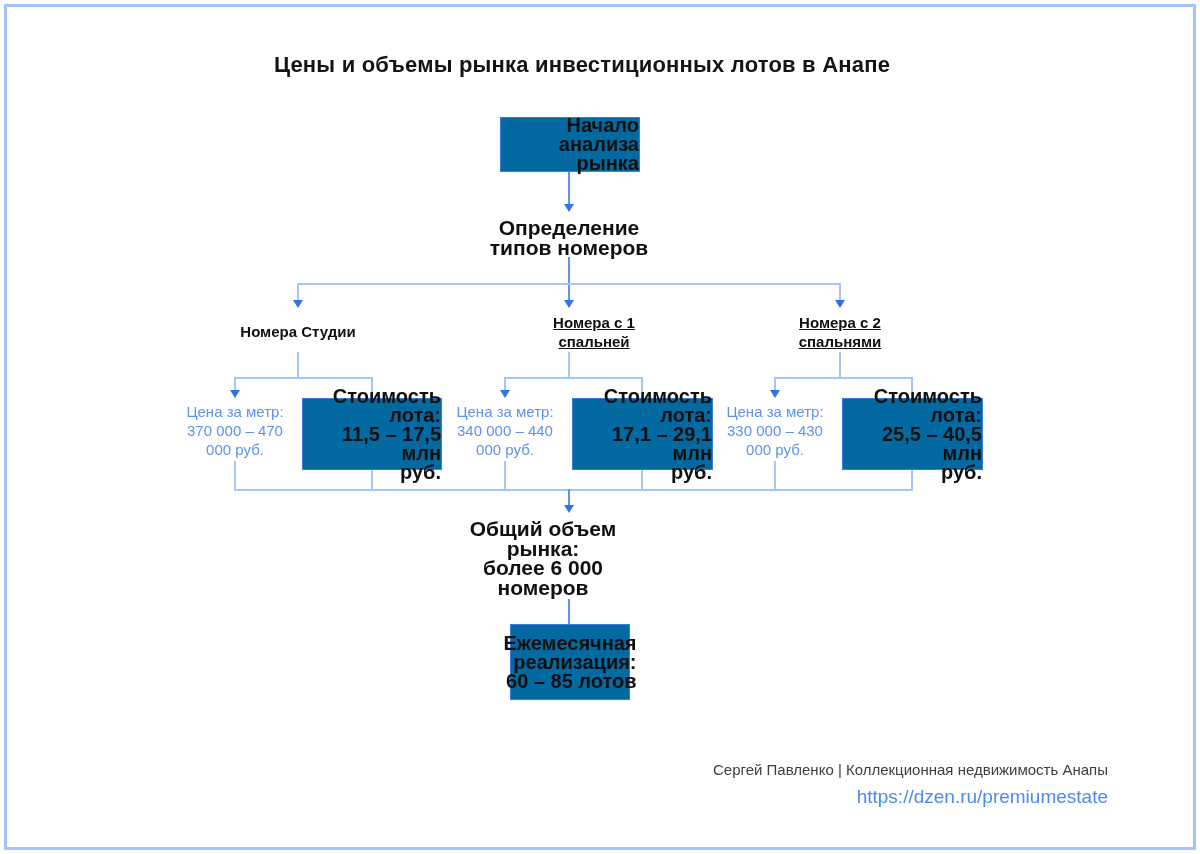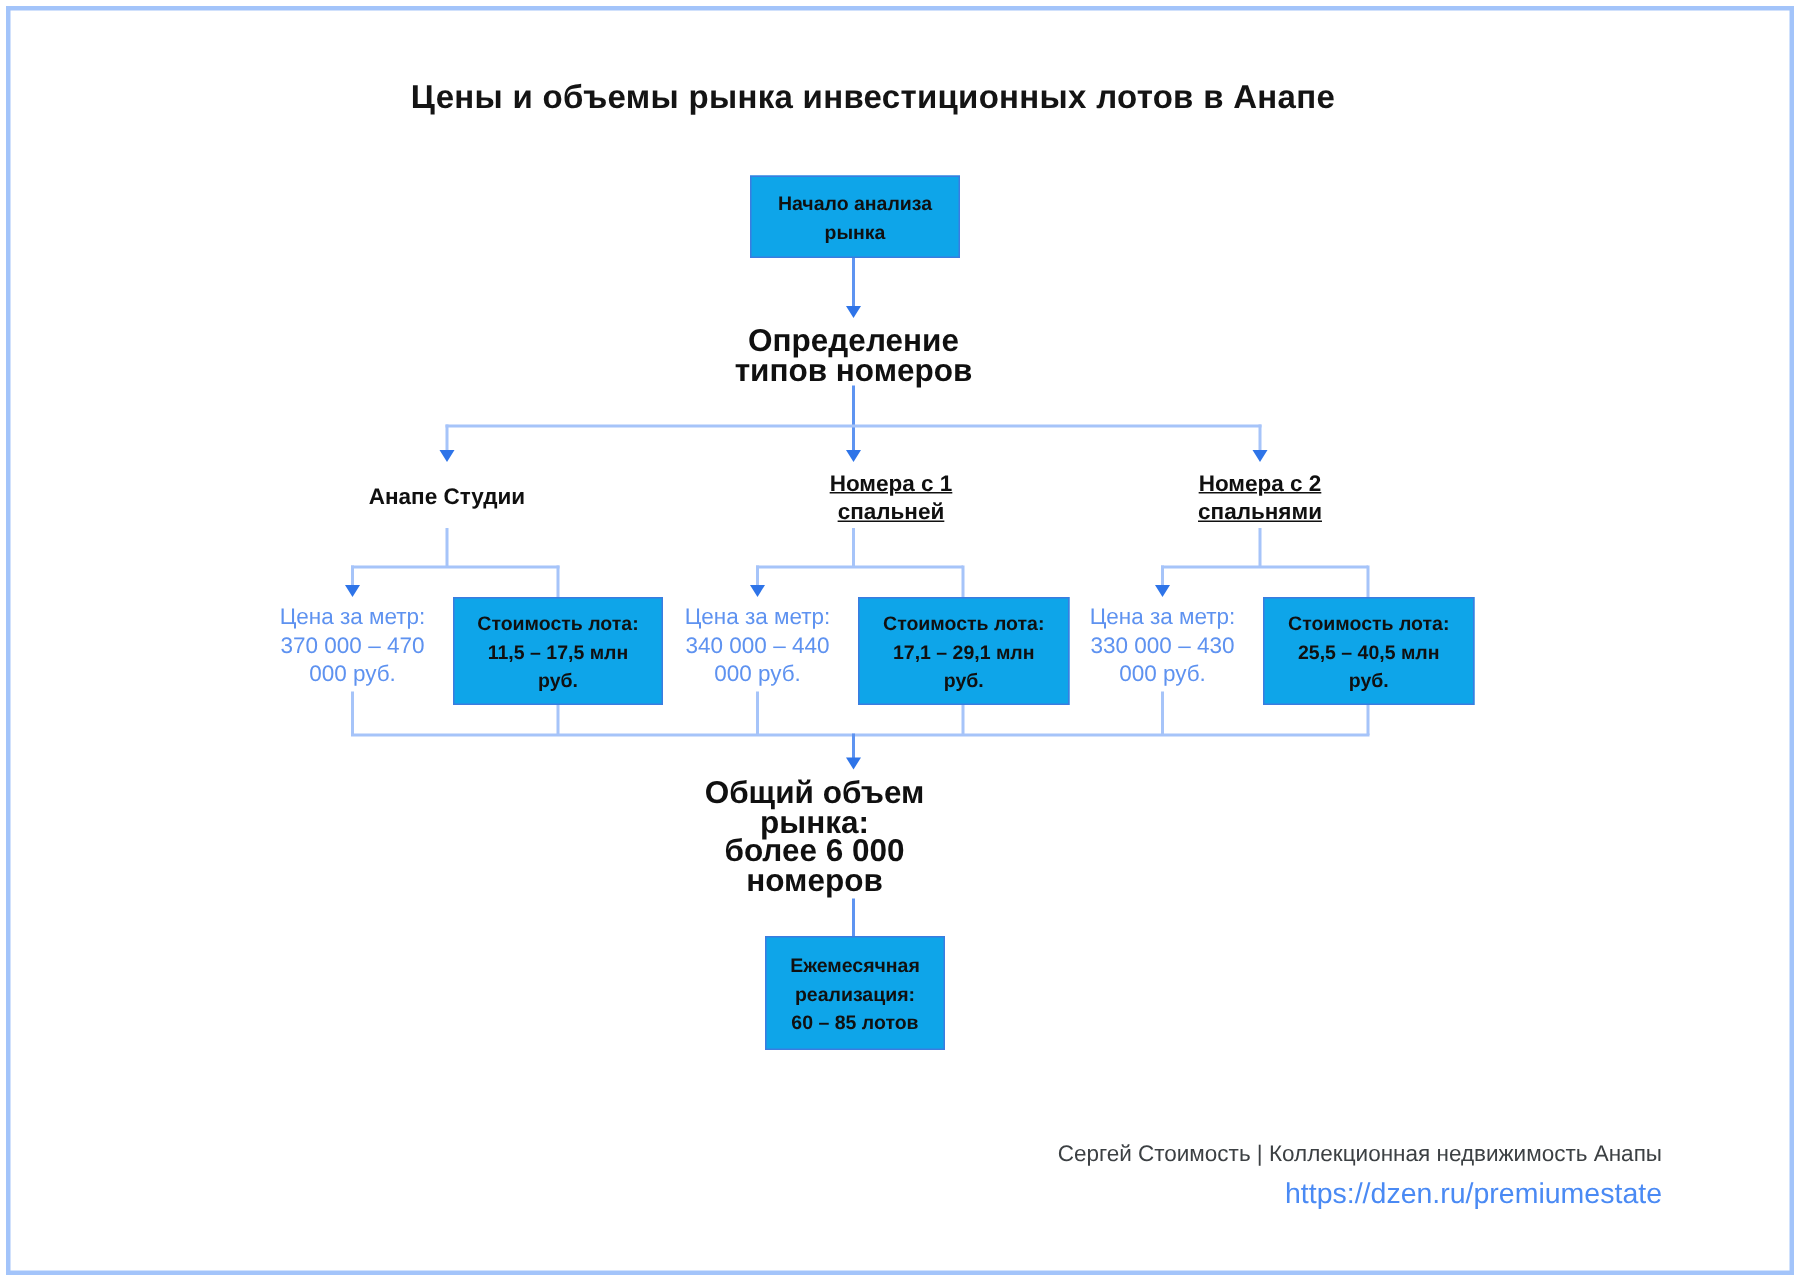--- a/index.html
+++ b/index.html
@@ -9,23 +9,23 @@
   }
   .frame{
     position:absolute;left:4px;top:4px;right:4px;bottom:4px;
     border:3px solid #a3c4fa;pointer-events:none;
   }
   .title{
     position:absolute;left:0;right:36px;top:52px;text-align:center;
     font-size:22px;font-weight:bold;color:#141414;letter-spacing:0.2px;
   }
   .node{
-    position:absolute;background:#0ea5e9;border:1.5px solid #3b7ce0;
-    display:flex;align-items:center;justify-content:center;text-align:center;
-    font-size:13px;font-weight:bold;color:#101010;line-height:19px;
+    position:absolute;background:#0369a1;border:1.5px solid #3b7ce0;
+    display:flex;align-items:center;justify-content:center;text-align:right;
+    font-size:20px;font-weight:bold;color:#101010;line-height:19px;
     white-space:pre-line;box-sizing:border-box;
   }
   .flowlabel{
     position:absolute;text-align:center;font-size:21px;font-weight:bold;
     color:#101010;line-height:19.5px;white-space:pre-line;
   }
   .branch-label{
     position:absolute;display:flex;align-items:center;justify-content:center;
     text-align:center;font-size:15px;font-weight:bold;color:#101010;
     line-height:19.5px;white-space:pre-line;height:40px;
@@ -68,21 +68,21 @@
 типов номеров</div>
 
   <div class="vline mid" style="left:568px;top:257px;height:43px;"></div>
   <div class="hline" style="left:297px;top:283px;width:544px;"></div>
   <div class="vline" style="left:297px;top:283px;height:17px;"></div>
   <div class="arrow" style="left:293px;top:300px;"></div>
   <div class="arrow" style="left:564px;top:300px;"></div>
   <div class="vline" style="left:839px;top:283px;height:17px;"></div>
   <div class="arrow" style="left:835px;top:300px;"></div>
 
-  <div class="branch-label" style="left:218px;top:312px;width:160px;">Анапе Студии</div>
+  <div class="branch-label" style="left:218px;top:312px;width:160px;">Номера Студии</div>
   <div class="branch-label" style="left:514px;top:312px;width:160px;text-decoration:underline;">Номера с 1
 спальней</div>
   <div class="branch-label" style="left:760px;top:312px;width:160px;text-decoration:underline;">Номера с 2
 спальнями</div>
 
   <div class="vline" style="left:297px;top:352px;height:26px;"></div>
   <div class="hline" style="left:234px;top:377px;width:139px;"></div>
   <div class="vline" style="left:234px;top:377px;height:14px;"></div>
   <div class="arrow" style="left:230px;top:390px;"></div>
   <div class="vline" style="left:371px;top:377px;height:22px;"></div>
@@ -134,15 +134,15 @@
 рынка:
 более 6 000
 номеров</div>
 
   <div class="vline mid" style="left:568px;top:599px;height:25px;"></div>
 
   <div class="node" style="left:510px;top:624px;width:120px;height:76px;">Ежемесячная
 реализация:
 60 – 85 лотов</div>
 
-  <div class="footer-author">Сергей Стоимость | Коллекционная недвижимость Анапы</div>
+  <div class="footer-author">Сергей Павленко | Коллекционная недвижимость Анапы</div>
   <a class="footer-link">https://dzen.ru/premiumestate</a>
 </div>
 
 </body></html>

